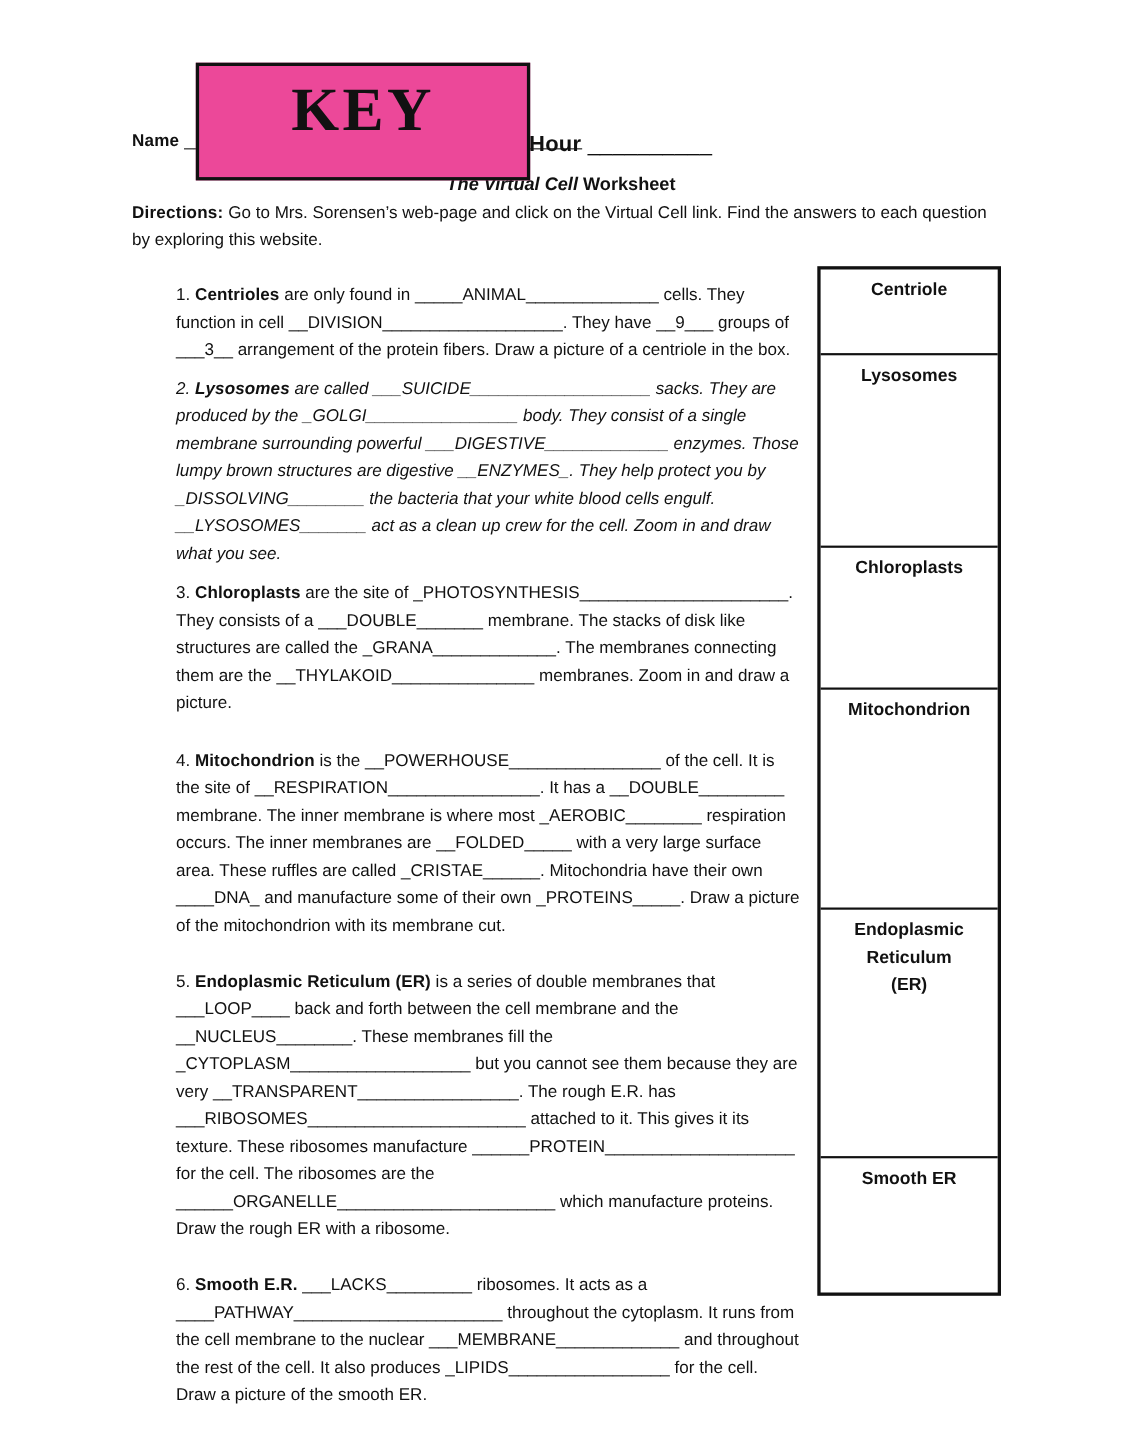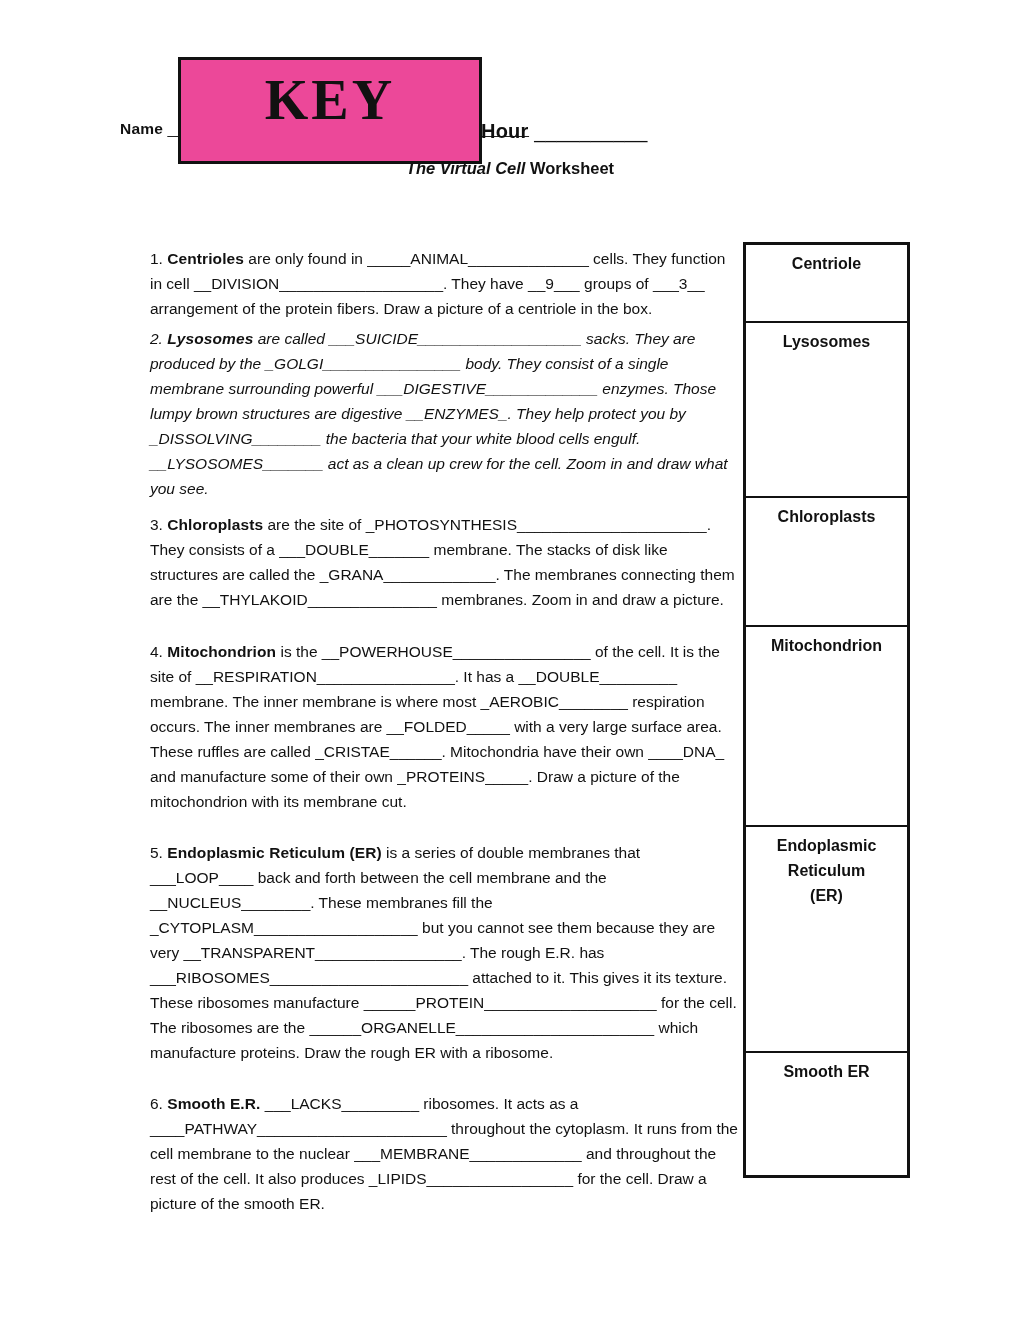--- a/index.html
+++ b/index.html
@@ -52,21 +52,21 @@
     position:absolute; left:120px; top:181px; width:784px;
     font-size:15.5px; line-height:25px;
     z-index:1;
   }
   .directions b { letter-spacing:0.2px; }
   
   .questions {
     position:absolute; left:150px; top:246px; width:588px;
     font-size:15.5px; line-height:25px;
   }
-  .q { margin:0; }
+  .q { margin:10px; }
   .q b { letter-spacing:0.1px; }
   .q.q2 { margin-top:5px;font-style:italic; }
   .q.q3 { margin-top:11px; }
   .q.q4 { margin-top:27px; }
   .q.q5 { margin-top:26px; }
   .q.q6 { margin-top:26px; }
   
   .boxes {
     position:absolute; left:743px; top:242px; width:167px;
     box-sizing:border-box;
@@ -96,20 +96,21 @@
   <div class="name-row"><span>Name </span><span class="blank">_________________________________________</span></div>
 
   <div class="hour-row"><span>Hour </span><span class="blank">__________</span></div>
 
   <div class="key-box">
     <span class="key-text">KEY</span>
   </div>
 
   <div class="title-row"><span class="title-ital">The Virtual Cell</span><span> Worksheet</span></div>
 
+  <div class="directions"><b>Directions:</b><span>  Go to Mrs. Sorensen’s web-page and click on the Virtual Cell link.  Find the answers to each question by exploring this website.</span></div>
 
   <div class="questions">
 
     <p class="q q1"><span>1. </span><b>Centrioles</b><span> are only found in _____ANIMAL______________ cells.  They function in cell __DIVISION___________________.  They have __9___ groups of ___3__ arrangement of the protein fibers.  Draw a picture of a centriole in the box.</span></p>
 
     <p class="q q2"><span>2. </span><b>Lysosomes</b><span> are called ___SUICIDE___________________ sacks. They are produced by the _GOLGI________________ body. They consist of a single membrane surrounding powerful ___DIGESTIVE_____________ enzymes. Those lumpy brown structures are digestive __ENZYMES_.  They help protect you by _DISSOLVING________ the bacteria that your white blood cells engulf. __LYSOSOMES_______ act as a clean up crew for the cell.   Zoom in and draw what you see.</span></p>
 
     <p class="q q3"><span>3. </span><b>Chloroplasts</b><span> are the site of _PHOTOSYNTHESIS______________________.  They consists of a ___DOUBLE_______ membrane. The stacks of disk like structures are called the _GRANA_____________. The membranes connecting them are the __THYLAKOID_______________ membranes.   Zoom in and draw a picture.</span></p>
 
     <p class="q q4"><span>4. </span><b>Mitochondrion</b><span> is the __POWERHOUSE________________ of the cell.  It is the site of __RESPIRATION________________.  It has a __DOUBLE_________ membrane. The inner membrane is where most _AEROBIC________ respiration occurs.  The inner membranes are __FOLDED_____ with a very large surface area. These ruffles are called _CRISTAE______.  Mitochondria have their own ____DNA_ and manufacture some of their own _PROTEINS_____.  Draw a picture of the mitochondrion with its membrane cut.</span></p>

